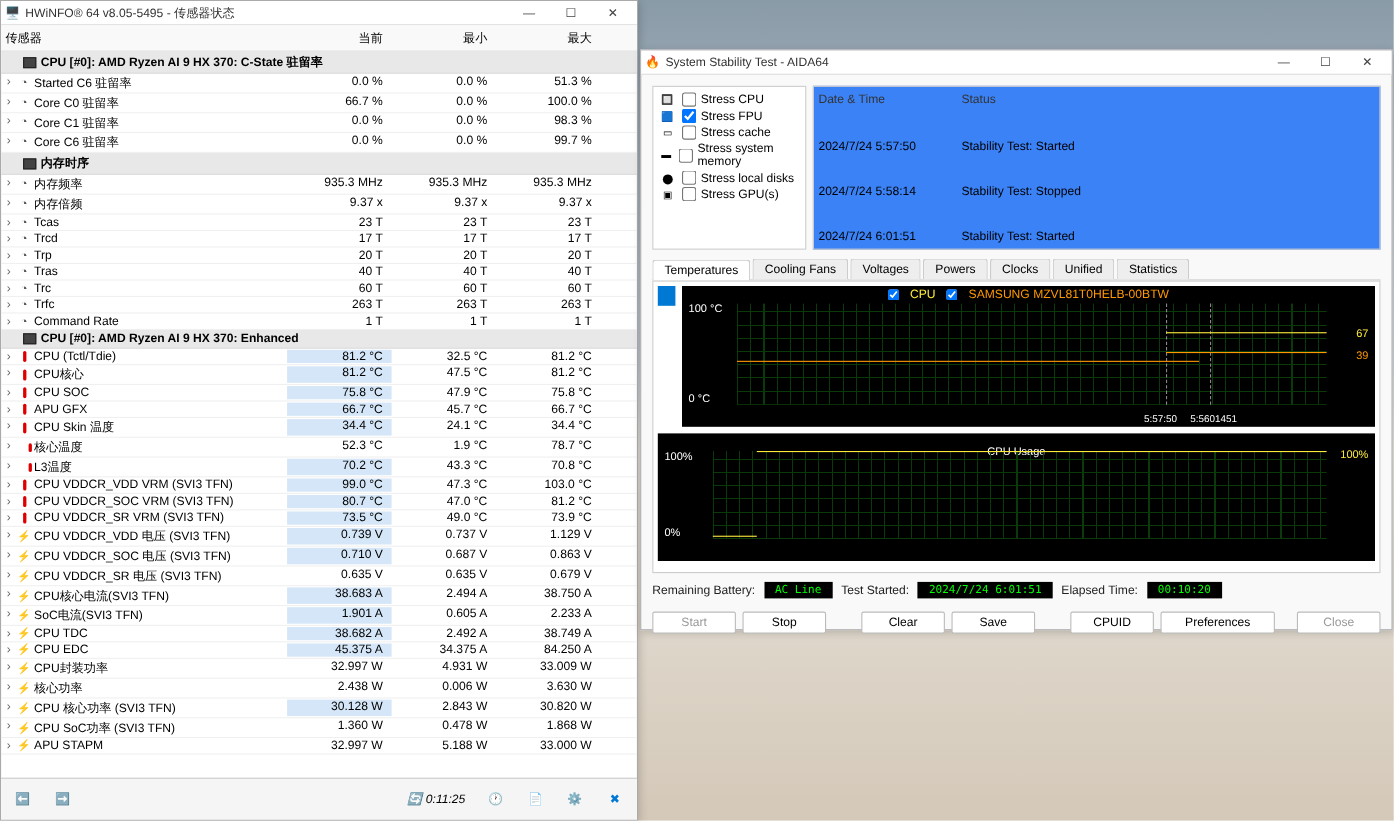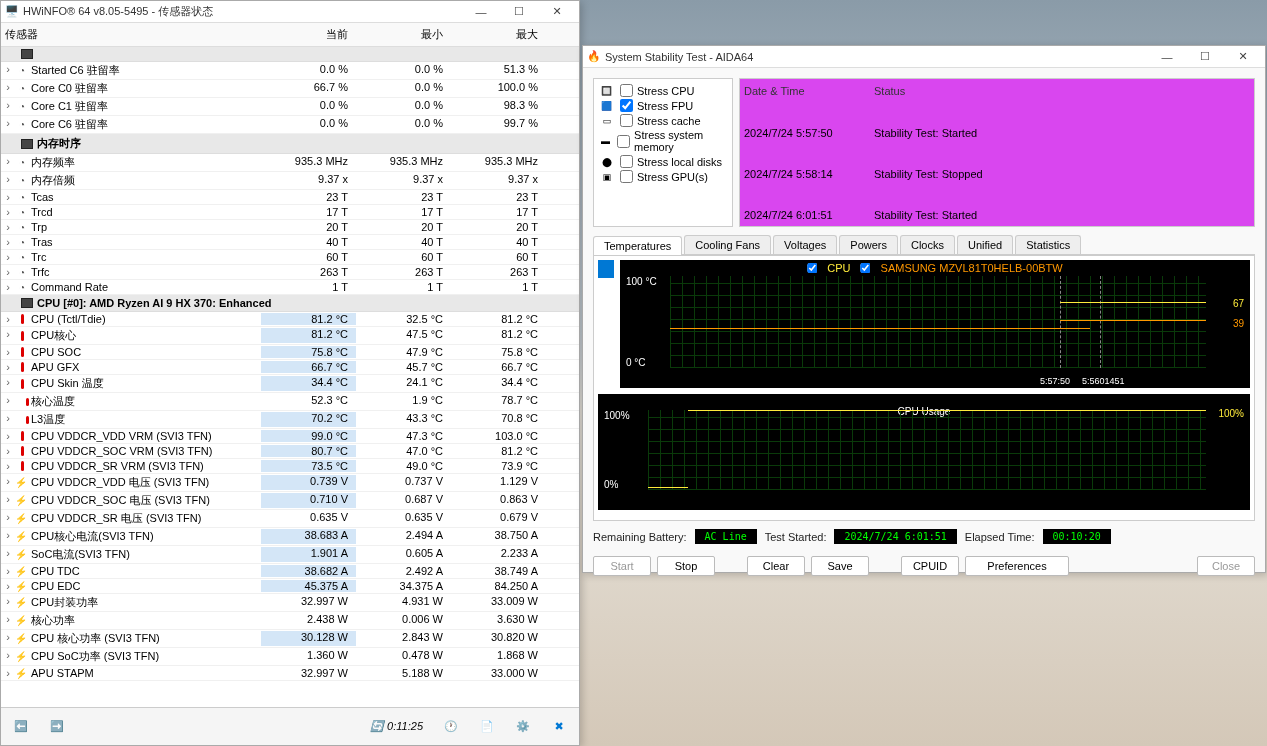--- a/index.html
+++ b/index.html
@@ -36,21 +36,21 @@
 #hwinfo .sb-icon { width: 28px; height: 28px; display: flex; align-items: center; justify-content: center; }
 #hwinfo .sb-time { margin-left: auto; margin-right: 6px; font-style: italic; }
 
 
 #aida { left: 582px; top: 45px; width: 684px; height: 528px; background: #f9f9f9; }
 #aida .content { padding: 10px 10px 6px 10px; }
 #aida .top-section { display: flex; gap: 6px; margin-bottom: 8px; }
 #aida .stress-panel { width: 140px; border: 1px solid #ccc; padding: 4px; background: #fff; }
 #aida .stress-row { display: flex; align-items: center; gap: 4px; padding: 1px 0; }
 #aida .stress-row .sic { width: 18px; height: 12px; display: flex; align-items: center; justify-content: center; font-size: 9px; }
-#aida .log-panel { flex: 1; border: 1px solid #ccc; background: #d946ef; padding: 4px; }
+#aida .log-panel { flex: 1; border: 1px solid #ccc; background: #3b82f6; padding: 4px; }
 #aida .log-head { display: flex; font-weight: normal; color: #333; padding: 2px 0; }
 #aida .log-head .c1 { width: 130px; }
 #aida .log-row { display: flex; padding: 1px 0; margin-top: 27px; }
 #aida .log-row .c1 { width: 130px; }
 
 #aida .tabs { display: flex; gap: 2px; border-bottom: 1px solid #ccc; }
 #aida .tab { padding: 3px 10px; background: #eee; border: 1px solid #ccc; border-bottom: none; border-radius: 3px 3px 0 0; cursor: pointer; }
 #aida .tab.active { background: #fff; position: relative; top: 1px; }
 
 #aida .chart-panel { background: #fff; border: 1px solid #ccc; padding: 4px; }
@@ -66,21 +66,21 @@
 #aida .chart .vline { position: absolute; border-left: 1px dashed #888; top: 16px; bottom: 20px; }
 #aida .chart .xtime { position: absolute; bottom: 2px; color: #fff; font-size: 9px; }
 #aida .chart .title2 { position: absolute; top: 12px; left: 50%; transform: translateX(-50%); color: #fff; font-size: 10px; }
 #aida .sidebar-strip { position: absolute; left: 4px; width: 16px; background: #0078d4; }
 
 #aida .info-row { display: flex; align-items: center; gap: 8px; padding: 8px 0; }
 #aida .info-lbl { color: #222; }
 #aida .info-val { background: #000; color: #0f0; padding: 2px 10px; font-family: monospace; font-size: 10px; }
 
 #aida .btn-row { display: flex; gap: 6px; padding-top: 4px; }
-#aida .btn { flex: 0 0 auto; width: 58px; padding: 3px 0; text-align: center; background: #fff; border: 1px solid #bbb; border-radius: 2px; cursor: pointer; }
+#aida .btn { flex: 0 0 auto; width: 76px; padding: 3px 0; text-align: center; background: #fff; border: 1px solid #bbb; border-radius: 2px; cursor: pointer; }
 #aida .btn.disabled { color: #999; }
 #aida .btn.wide { width: 104px; }
 </style>
 </head>
 <body>
 
 <div id="hwinfo" class="window">
   <div class="titlebar">
     <span class="icon">🖥️</span>
     <span class="title">HWiNFO® 64 v8.05-5495 - 传感器状态</span>
@@ -92,20 +92,21 @@
   </div>
   <div class="header-row">
     <div class="col-name">传感器</div>
     <div class="col-val">当前</div>
     <div class="col-val">最小</div>
     <div class="col-val">最大</div>
   </div>
   <div class="body" id="hwinfo-body">
       <div class="section-header">
         <span class="sec-chip"></span>
+        <span>CPU [#0]: AMD Ryzen AI 9 HX 370: C-State 驻留率</span>
       </div>
       <div class="row">
         <div class="expand">›</div>
         <div class="row-icon">
           <span class="ic-clock">◔</span>
         </div>
         <div class="name">Started C6 驻留率</div>
         <div class="v ">0.0 %</div>
         <div class="v">0.0 %</div>
         <div class="v">51.3 %</div>

